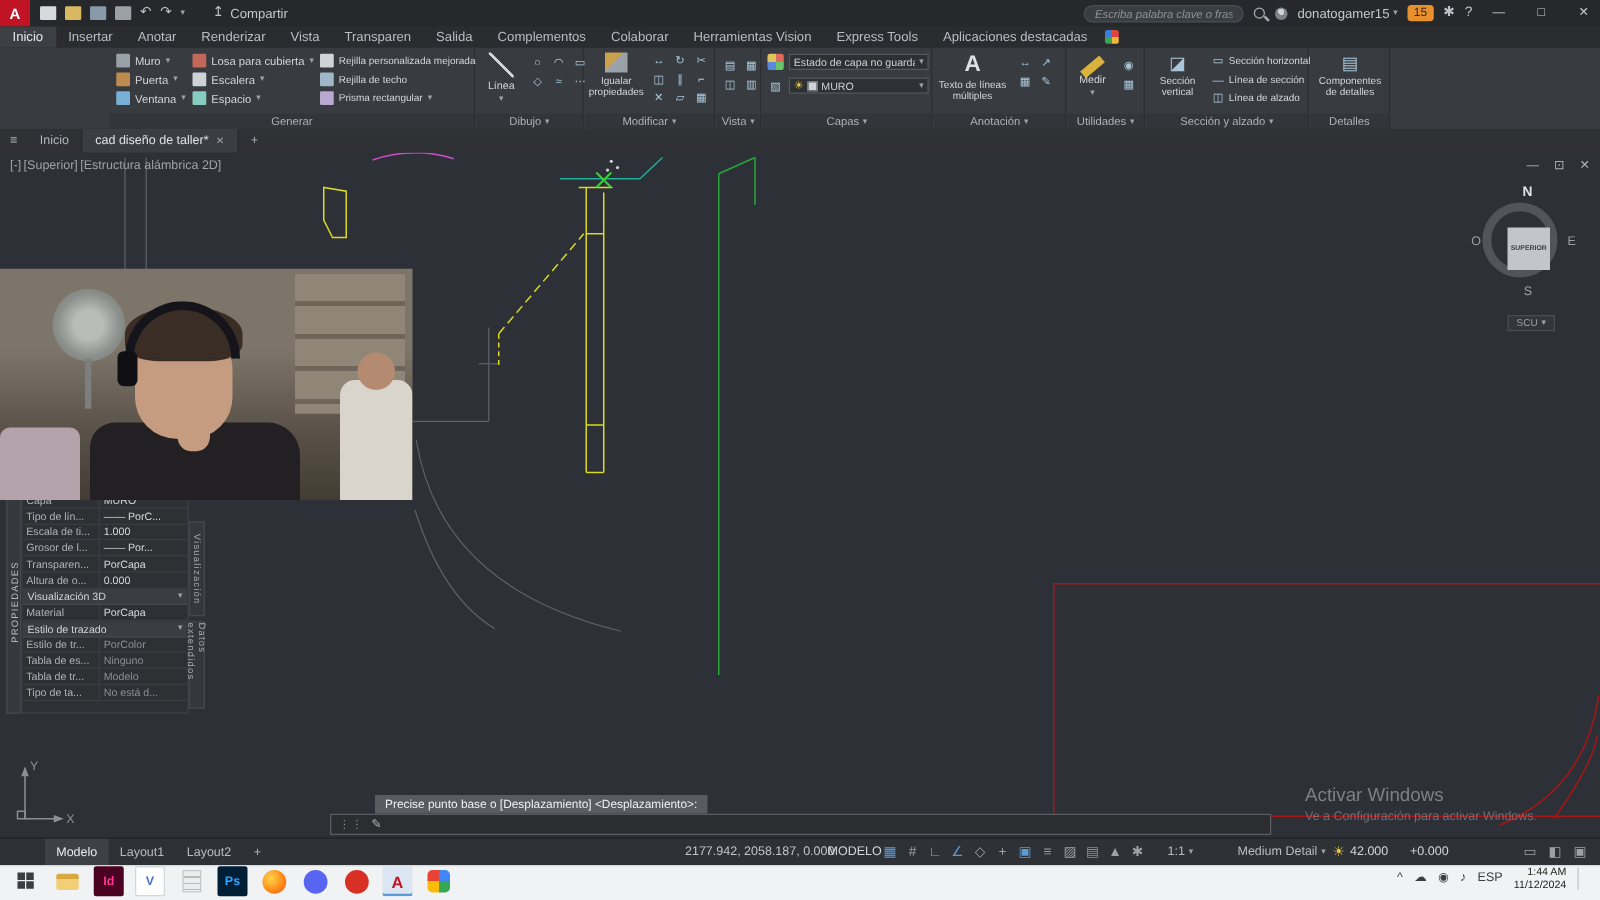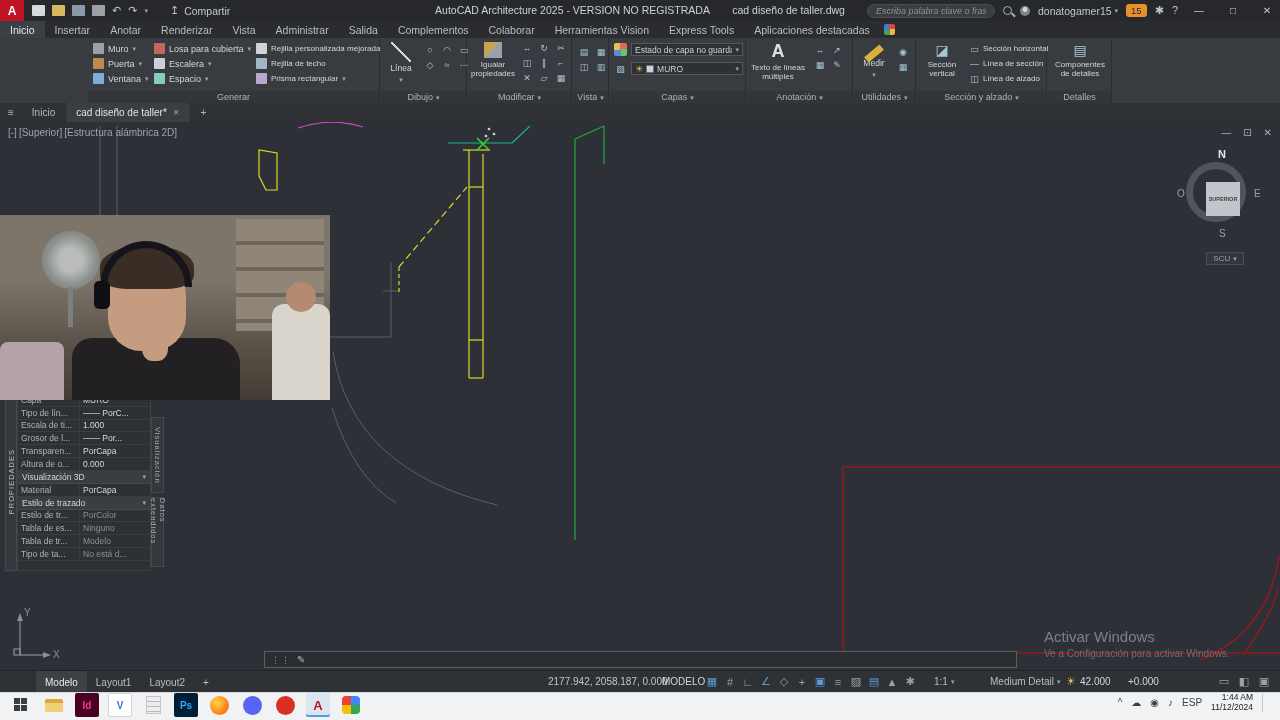--- a/index.html
+++ b/index.html
@@ -114,24 +114,20 @@
       <div class="qico" style="background:#8899aa"></div>
       <div class="qico" style="background:#9aa0a6"></div>
       <span class="glyph">↶</span>
       <span class="glyph">↷</span>
       <span class="dd">▾</span>
     </div>
     <div class="row" style="margin-left:22px;gap:5px">
       <span class="glyph">↥</span>
       <span>Compartir</span>
     </div>
-    <div class="tb-title">
-      <span>AutoCAD Architecture 2025 - VERSION NO REGISTRADA</span>
-      <span style="margin-left:20px">cad diseño de taller.dwg</span>
-    </div>
     <div class="tb-right">
       <input class="searchbox" placeholder="Escriba palabra clave o frase" style="">
       <span class="search-ico"></span>
       <span class="user-ico"></span>
       <span class="row" style="gap:3px">
         <span>donatogamer15</span>
         <span class="dd">▾</span>
       </span>
       <span class="badge15">15</span>
       <span class="glyph">✱</span>
@@ -141,21 +137,21 @@
       <span class="winbtn">✕</span>
     </div>
   </div>
 
   <div class="ribbontabs">
     <span class="rtab active">Inicio</span>
     <span class="rtab">Insertar</span>
     <span class="rtab">Anotar</span>
     <span class="rtab">Renderizar</span>
     <span class="rtab">Vista</span>
-    <span class="rtab">Administrar</span>
+    <span class="rtab">Transparen</span>
     <span class="rtab">Salida</span>
     <span class="rtab">Complementos</span>
     <span class="rtab">Colaborar</span>
     <span class="rtab">Herramientas Vision</span>
     <span class="rtab">Express Tools</span>
     <span class="rtab">Aplicaciones destacadas</span>
     <span class="featured-ico"></span>
   </div>
 
   <div class="ribbon">
@@ -528,20 +524,21 @@
     <div class="abs" style="right:0;bottom:0;width:58px;height:96px;background:#d9d5cd;border-radius:12px 12px 0 0"></div>
     <div class="abs" style="right:14px;bottom:88px;width:30px;height:30px;background:#b48b70;border-radius:50%"></div>
     <div class="abs" style="left:72px;bottom:0;width:168px;height:62px;background:#232023;border-radius:20px 26px 0 0"></div>
     <div class="abs" style="left:108px;top:42px;width:78px;height:94px;background:#c59c80;border-radius:40px 40px 34px 34px"></div>
     <div class="abs" style="left:100px;top:30px;width:94px;height:44px;background:#3a2d26;border-radius:50% 50% 30% 30%"></div>
     <div class="abs" style="left:100px;top:26px;width:92px;height:46px;border:7px solid #15141a;border-bottom:none;border-radius:50px 50px 0 0"></div>
     <div class="abs" style="left:94px;top:66px;width:16px;height:28px;background:#101014;border-radius:5px"></div>
     <div class="abs" style="left:142px;top:116px;width:26px;height:30px;background:#c59c80;border-radius:40%"></div>
   </div>
 
+  <div class="cmdhist">Precise punto base o [Desplazamiento] &lt;Desplazamiento&gt;:</div>
   <div class="cmdbar">
     <span style="color:#8b9096;font-size:9px;letter-spacing:1px">⋮⋮</span>
     <span style="color:#aab0b6;font-size:10px">✎</span>
   </div>
 
   <div class="watermark">
     <div style="font-size:15px">Activar Windows</div>
     <div style="font-size:10px;margin-top:3px;color:rgba(158,163,168,.55)">Ve a Configuración para activar Windows.</div>
   </div>
 

